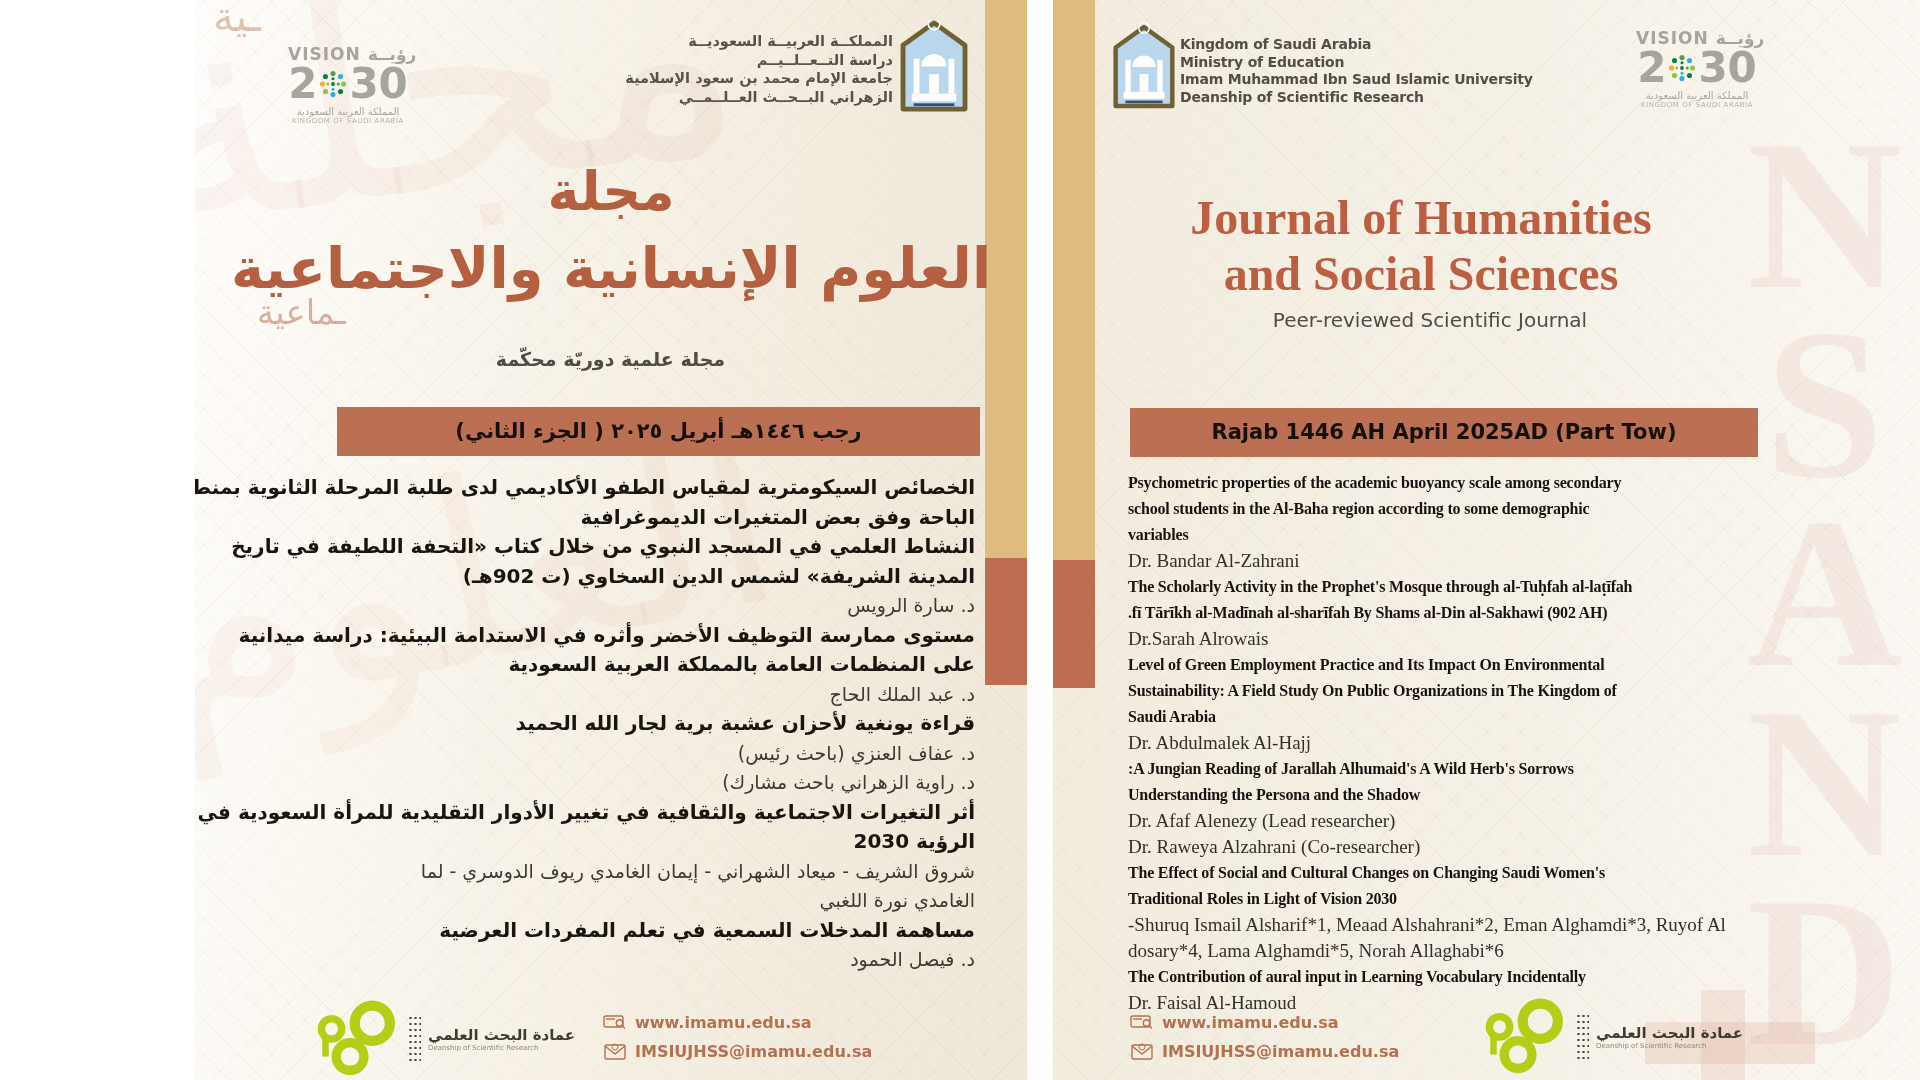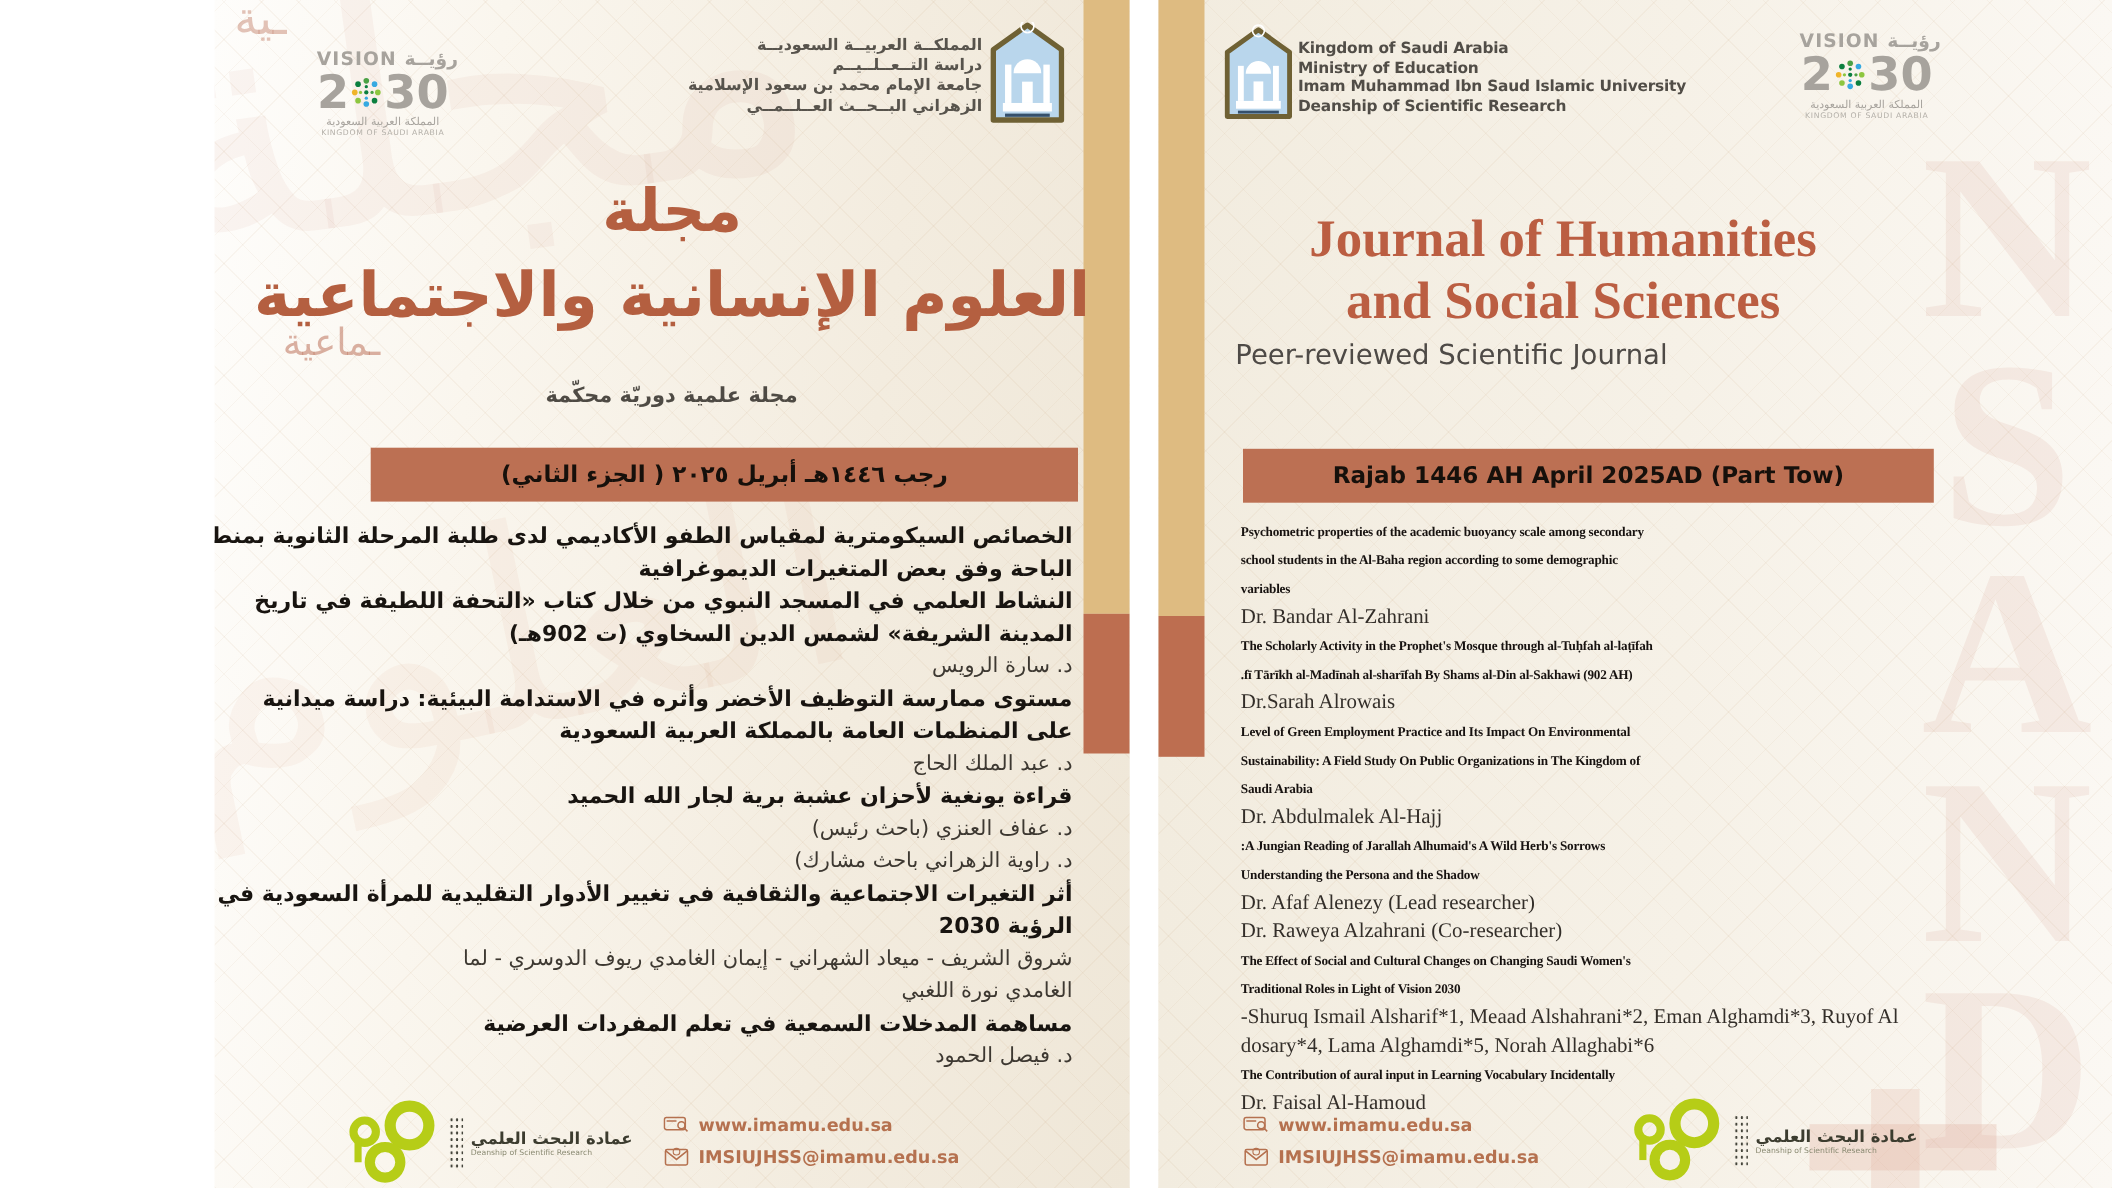--- a/index.html
+++ b/index.html
@@ -61,37 +61,37 @@
   .ar-title-block { left:0; top:158px; width:832px; text-align:center;
     color:#b45f40; direction:rtl; }
   .ar-title-l1 { font-size:54px; font-weight:bold; line-height:68px; }
   .ar-title-l2 { font-size:56px; font-weight:bold; line-height:86px; }
   .ar-subtitle { left:94px; top:348px; width:643px; text-align:center;
     font-size:19px; font-weight:bold; color:#4e4a44; direction:rtl; }
 
   .en-title-block { left:85px; top:190px; width:566px; text-align:center;
     font-family:"Liberation Serif","DejaVu Serif",serif; font-weight:bold;
     font-size:48px; line-height:56px; color:#bb5e42; }
-  .en-subtitle { left:70px; top:308px; width:566px; 
-    font-size:25px; color:#4e4a46; }
+  .en-subtitle { left:94px; top:308px; width:566px; text-align:center;
+    font-size:20px; color:#4e4a46; }
 
   
   .banner { height:49px; line-height:49px; text-align:center; font-weight:bold;
     color:#16100b; background:#bc7053; }
   .banner-ar { left:142px; top:407px; width:643px; font-size:21px; direction:rtl; }
   .banner-en { left:77px;  top:408px; width:628px; font-size:21px; font-family:"DejaVu Sans",sans-serif; }
 
   
   .ar-list { top:473px; right:52px; width:690px; direction:rtl; text-align:right; }
   .ar-list .t div { font-size:20px; font-weight:bold; line-height:29.5px; color:#181410; white-space:nowrap; }
   .ar-list .a div { font-size:19px; line-height:29.5px; color:#3d3831; white-space:nowrap; }
 
   .en-list { top:470px; left:75px; width:640px;
     font-family:"Liberation Serif","DejaVu Serif",serif; }
-  .en-list .t div { font-size:12px; font-weight:bold; line-height:26px; color:#171210;
+  .en-list .t div { font-size:16px; font-weight:bold; line-height:26px; color:#171210;
     letter-spacing:-0.2px; white-space:nowrap; }
   .en-list .a div { font-size:19px; line-height:26px; color:#332e29; white-space:nowrap; }
 
   
   .links { display:flex; flex-direction:column; gap:9px; }
   .page-left  .links { left:408px; top:1012px; }
   .page-right .links { left:77px;  top:1012px; }
   .link-row { display:flex; align-items:center; gap:8px; color:#b5714f;
     font-size:16px; font-weight:bold; white-space:nowrap; }
 

